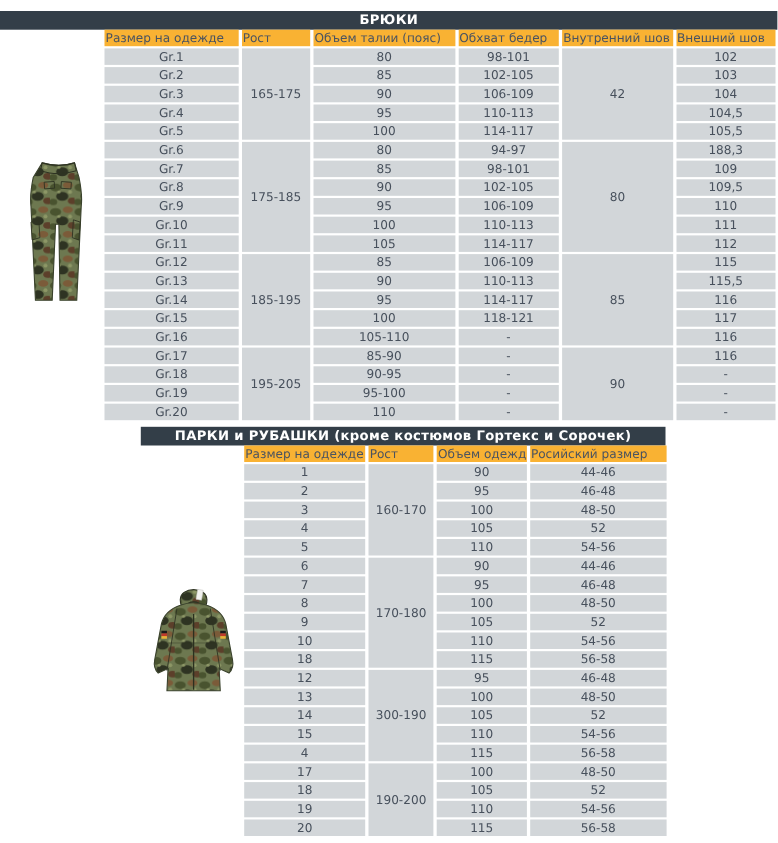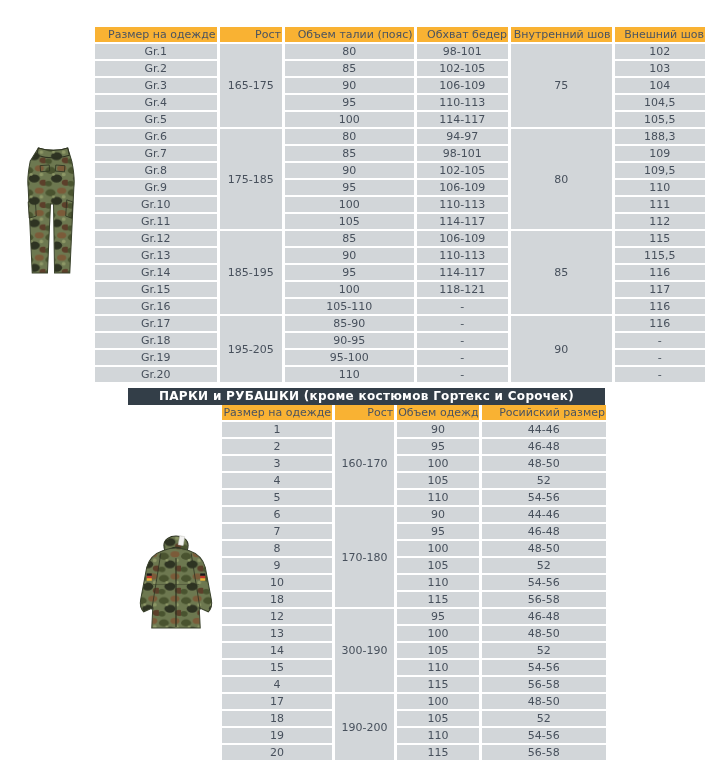--- a/index.html
+++ b/index.html
@@ -35,21 +35,21 @@
   #table1 { left: 92px; top: 25px; width: 616px; }
   #table2 { left: 219px; top: 403px; width: 390px; }
 
   table.size-table th {
     background: #f9b233;
     color: #4a5360;
     font-weight: normal;
     font-size: 11px;
     height: 15px;
     padding: 0 1px;
-    text-align: right;
+    text-align: left;
     white-space: nowrap;
     overflow: hidden;
   }
   table.size-table td {
     background: #d2d6d9;
     color: #47505c;
     font-size: 11px;
     height: 15px;
     padding: 0;
     text-align: center;
@@ -58,20 +58,21 @@
   }
   .product-img { position: absolute; }
   #trousers-img { left: 22px; top: 143px; width: 58px; height: 137px; }
   #parka-img { left: 136px; top: 529px; width: 80px; height: 105px; }
 </style>
 </head>
 <body>
 
 <div class="page">
 
+  <div class="title-bar" id="title1">БРЮКИ</div>
 
   <svg class="product-img" id="trousers-img" viewBox="0 0 55 135" aria-hidden="true">
     <defs>
       <pattern id="camo1" width="22" height="22" patternUnits="userSpaceOnUse">
         <rect width="22" height="22" fill="#6d7850"></rect>
         <ellipse cx="5" cy="5" rx="5" ry="3.5" fill="#49532f"></ellipse>
         <ellipse cx="16" cy="3" rx="4.5" ry="3" fill="#7b5b39"></ellipse>
         <ellipse cx="11" cy="13" rx="5.5" ry="4" fill="#2e3322"></ellipse>
         <ellipse cx="20" cy="17" rx="4" ry="3" fill="#5c3f2a"></ellipse>
         <ellipse cx="3" cy="18" rx="3.5" ry="2.8" fill="#49532f"></ellipse>
@@ -105,21 +106,21 @@
         <th>Внутренний шов</th>
         <th>Внешний шов</th>
       </tr>
     </thead>
     <tbody>
         <tr>
           <td>Gr.1</td>
           <td rowspan="5">165-175</td>
           <td>80</td>
           <td>98-101</td>
-          <td rowspan="5">75</td>
+          <td rowspan="5">42</td>
           <td>102</td>
         </tr>
         <tr>
           <td>Gr.2</td>
           <td>85</td>
           <td>102-105</td>
           <td>103</td>
         </tr>
         <tr>
           <td>Gr.3</td>

